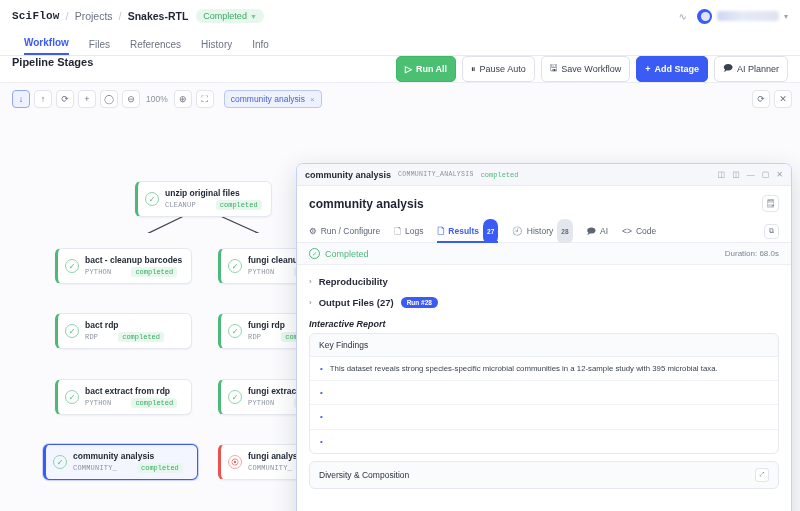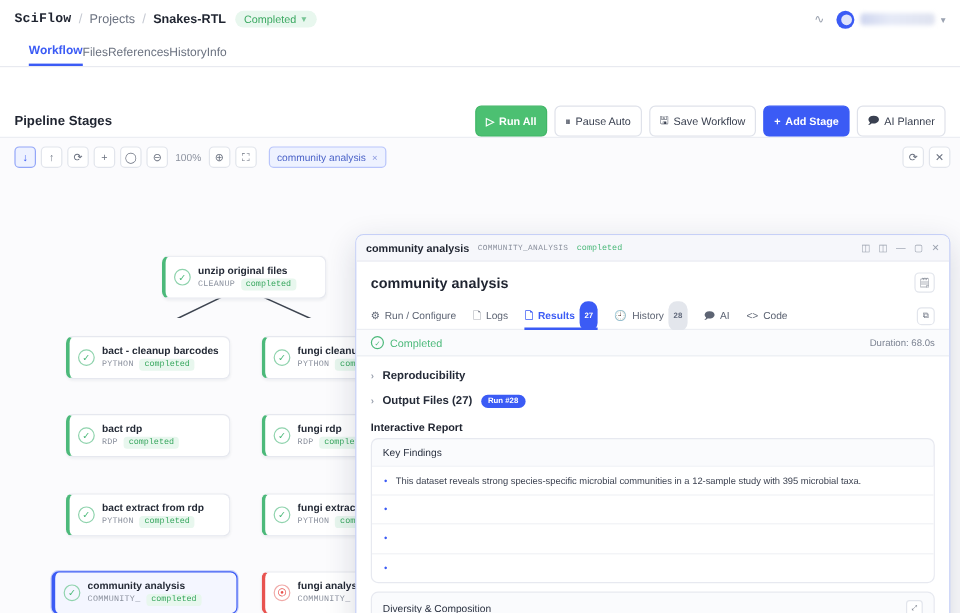--- a/index.html
+++ b/index.html
@@ -31,27 +31,27 @@
   .avatar-wrap { display:flex; align-items:center; gap:5px; }
   .avatar { width: 15px; height: 15px; border-radius: 50%; background: #3b5bf5;
             position: relative; overflow: hidden; }
   .avatar::after{content:"";position:absolute;left:4px;top:3px;width:9px;height:9px;
     border-radius:50%;background:#dfe4fb;}
   .name-blur { width: 62px; height: 10px; border-radius: 3px;
      background: linear-gradient(90deg,#cfd6ef,#e6eaf7 40%,#dfe3f0); filter: blur(1.6px); }
   .mini-caret { color:#9aa2b1; font-size: 8px; }
 
   
-  #navtabs { height: 24px; display: flex; align-items: flex-end; 
+  #navtabs { height: 24px; display: flex; align-items: flex-end; gap: 20px;
              padding: 0 24px; border-bottom: 1px solid #e8eaf0; background: #fff; }
   .navtab { font-size: 10px; color: #6b7280; padding-bottom: 5px; cursor: pointer; }
   .navtab.active { color: #3b5bf5; border-bottom: 2px solid #3b5bf5; font-weight: bold;}
 
   
-  #stagebar { height: 26px; display:flex; align-items:center; padding: 0 12px; margin-top: 32px; }
+  #stagebar { height: 26px; display:flex; align-items:flex-start; padding: 0 12px; }
   #stagebar h2 { font-size: 11px; font-weight: bold; }
   #stage-actions { margin-left: auto; display: flex; gap: 6px; }
   .btn { font-size: 9px; border-radius: 5px; padding: 4px 8px;
          display: inline-flex; align-items: center; gap: 4px; cursor: pointer;
          border: 1px solid #dfe2ea; background: #fff; color: #3a4151; white-space: nowrap;}
   .btn.green { background: #4cc072; border-color: #41b667; color: #fff; font-weight: bold;}
   .btn.blue  { background: #3b5bf5; border-color: #3b5bf5; color: #fff; font-weight: bold;}
 
   
   #canvas-wrap { position: relative; height: 455px; background: #fbfbfd;
@@ -76,21 +76,21 @@
      border-radius: 6px; padding: 6px 8px 6px 7px; display: flex; gap: 6px;
      align-items: center; box-shadow: 0 1px 2px rgba(20,30,60,.05); cursor: pointer;}
   .node.sel { border: 1px solid #3b5bf5; border-left: 3px solid #3b5bf5;
      background: #f4f6ff; box-shadow: 0 0 0 1px rgba(59,91,245,.25); }
   .node.fail { border-left-color: #e8534f; }
   .node-ico { width: 14px; height: 14px; border-radius: 50%; border: 1px solid #8fd3ad;
      color: #4cb97a; font-size: 8px; display:flex; align-items:center; justify-content:center; flex: 0 0 auto;}
   .node.fail .node-ico { border-color: #f0a9a7; color: #e8534f; }
   .node-title { font-size: 8.5px; font-weight: bold; color: #242a36; white-space: nowrap;
      overflow: hidden; text-overflow: clip;}
-  .node-meta { display: flex; align-items: center; gap: 5px; margin-top: 2px; }
+  .node-meta { display: flex; align-items: center; gap: 20px; margin-top: 2px; }
   .node-type { font-family: "Liberation Mono", monospace; font-size: 7px; color: #8a909d; letter-spacing:.2px;}
   .node-status { font-family: "Liberation Mono", monospace; font-size: 7px; color: #3aa860;
      background: #e8f7ee; padding: 1px 4px; border-radius: 3px; }
   .node-status.failed { color: #d9413d; background: #fdeceb; }
 
   
   #modal { position: absolute; left: 296px; top: 80px; width: 496px; height: 427px;
      background: #fff; border: 1px solid #c6d0f7; border-radius: 7px;
      box-shadow: 0 8px 26px rgba(25,35,70,.16); overflow: hidden; display: flex; flex-direction: column;}
   #modal-titlebar { height: 22px; background: #f6f7fb; border-bottom: 1px solid #e9ebf2;
@@ -119,21 +119,21 @@
   .status-ok { font-size: 9px; color: #4cb97a; display:flex; align-items:center; gap:5px;}
   .status-ok .ring { width: 11px; height: 11px; border-radius: 50%; border: 1.4px solid #4cb97a;
      display:flex; align-items:center; justify-content:center; font-size:6px;}
   #duration { margin-left: auto; font-size: 8px; color: #7c8392; }
   #modal-body { flex: 1; overflow: hidden; padding: 6px 12px 0; }
   .acc { display: flex; align-items: center; gap: 7px; padding: 5px 0; font-size: 9.5px;
      font-weight: bold; color: #252b38; cursor: pointer;}
   .acc .car { color: #9aa1ae; font-size: 8px; }
   .pill-run { font-size: 6.5px; font-weight:bold; color:#fff; background:#3b5bf5;
      border-radius: 8px; padding: 2px 6px;}
-  .sec-label { font-size: 9px; font-weight: bold; margin: 6px 0 4px; }
+  .sec-label { font-size: 9px; font-weight: bold; margin: 6px 0 4px; font-style: italic; }
   .card { border: 1px solid #e7e9f0; border-radius: 6px; background: #fafbfd; }
   .card-head { font-size: 8.5px; font-weight: normal; padding: 6px 9px; color:#2a3140;}
   .card-body { background: #fff; border-top: 1px solid #eceef3; border-radius: 0 0 6px 6px; }
   .finding { display: flex; gap: 7px; padding: 6px 10px; font-size: 7.8px;
      line-height: 1.45; color: #3c4251; border-top: 1px solid #f0f2f6; }
   .finding:first-child { border-top: none; }
   .dot { color: #3b5bf5; font-size: 8px; flex: 0 0 auto; line-height: 1.4;}
 
   #divcard { margin-top: 7px; }
   #divcard .card-head { display: flex; align-items: center; }

